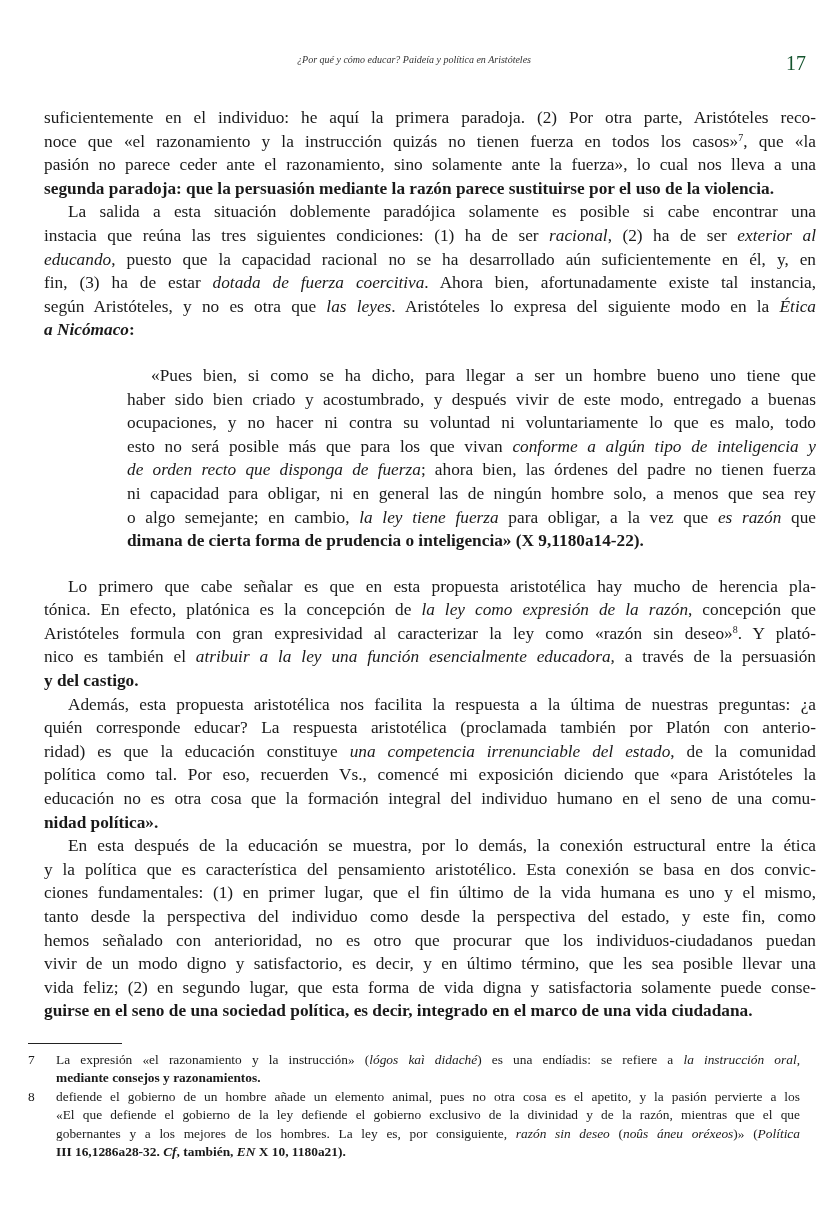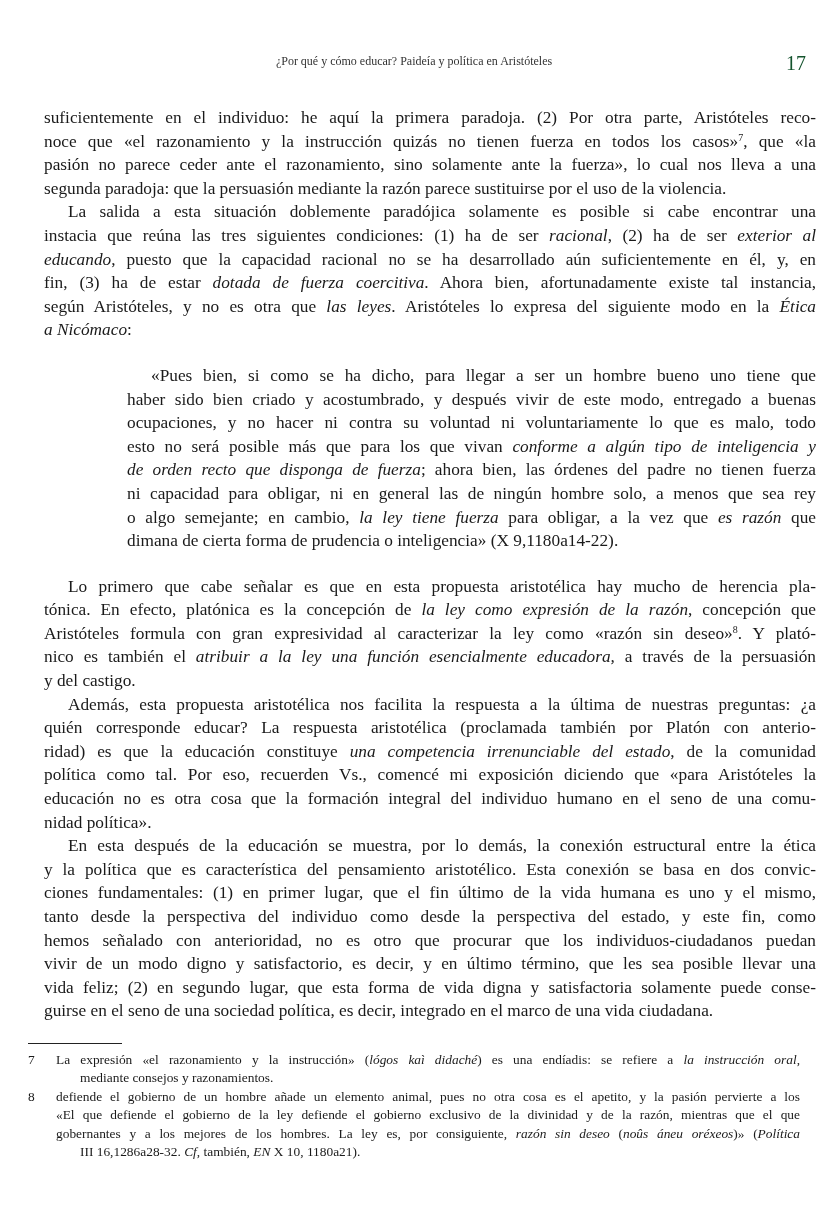--- a/index.html
+++ b/index.html
@@ -6,50 +6,50 @@
   body {
     width: 828px; height: 1219px; position: relative; overflow: hidden;
     font-family: "Liberation Serif", "DejaVu Serif", serif;
     color: #1a1a1a;
   }
   .running-head {
     position: absolute; top: 52px; left: 0; width: 828px; height: 24px;
   }
   .running-title {
     position: absolute; left: 0; width: 828px; text-align: center;
-    top: 2px; font-size: 12px; color: #333;
+    top: 2px; font-style: italic; font-size: 10px; color: #333;
   }
   .page-number {
     position: absolute; right: 22px; top: 0; font-size: 20px; color: #14532d;
   }
   .body-text {
     position: absolute; left: 44px; top: 106px; width: 772px;
     font-size: 17.3px; line-height: 23.6px; text-align: justify;
     hyphens: manual;
   }
   .body-text p { margin: 0; text-indent: 0; }
   .body-text p.gap-before { margin-top: 14px; }
   .blockquote {
     margin: 22px 0 0 83px !important; text-align: justify;
   }
   .line { display: block; text-align: justify; text-align-last: justify; }
-  .line.last { text-align-last: left; }
+  .line.last { text-align-last: left; font-weight: bold; }
   i { font-style: italic; }
   sup { font-size: 10px; line-height: 0; vertical-align: 6px; }
   .footnote-rule {
     position: absolute; left: 28px; top: 1043px; width: 94px; height: 1px; background: #222;
   }
   .footnotes {
     position: absolute; left: 28px; top: 1051px; width: 772px;
     font-size: 13.4px; line-height: 18.4px;
   }
   .fn { position: relative; padding-left: 28px; margin: 0 0 0 0; }
   .fn-num { position: absolute; left: 0; top: 0; }
   .fn .line { text-align: justify; text-align-last: justify; }
-  .fn .line.last { text-align-last: left; margin-left: 24px; }
+  .fn .line.last { text-align-last: left; }
 </style>
 </head>
 <body>
 
 <div class="running-head">
   <span class="running-title">¿Por qué y cómo educar? Paideía y política en Aristóteles</span>
   <span class="page-number">17</span>
 </div>
 
 <div class="body-text">

